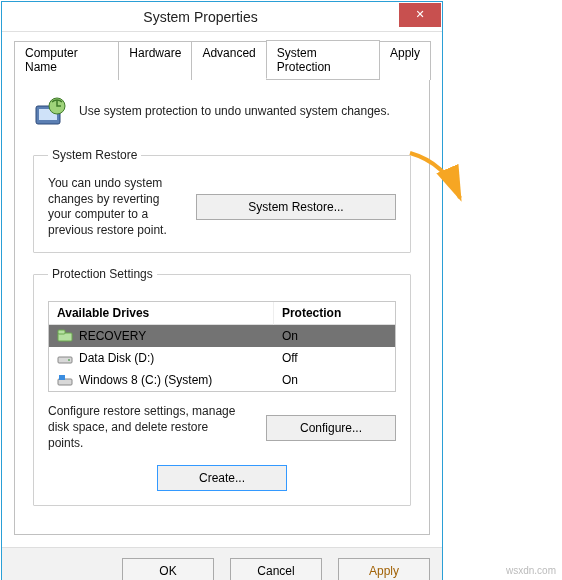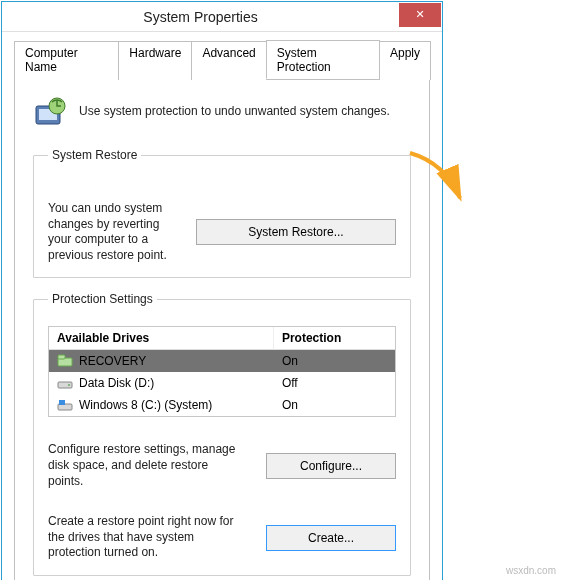--- a/index.html
+++ b/index.html
@@ -93,21 +93,20 @@
   legend {
     padding: 0 4px;
     font-size: 12px;
     color: #222;
   }
   .row {
     display: flex;
     gap: 24px;
     align-items: center;
     justify-content: center;
-    margin-top: 25px;
   }
   .row-text {
     flex: 1;
     color: #222;
     line-height: 1.3;
   }
   .btn {
     background: #f0f0f0;
     border: 1px solid #aaa;
     padding: 5px 0;
@@ -267,21 +266,20 @@
             <div class="td col-prot">On</div>
           </div>
         </div>
 
         <div class="row" style="margin-bottom:14px;">
           <div class="row-text">Configure restore settings, manage disk space, and delete restore points.</div>
           <div class="btn">Configure...</div>
         </div>
 
         <div class="row">
-          <div class="row-text">Create a restore point right now for the drives that have system protection turned on.</div>
           <div class="btn highlight">Create...</div>
         </div>
 
       </fieldset>
 
     </div>
   </div>
 
   <div class="footer">
     <div class="btn">OK</div>

